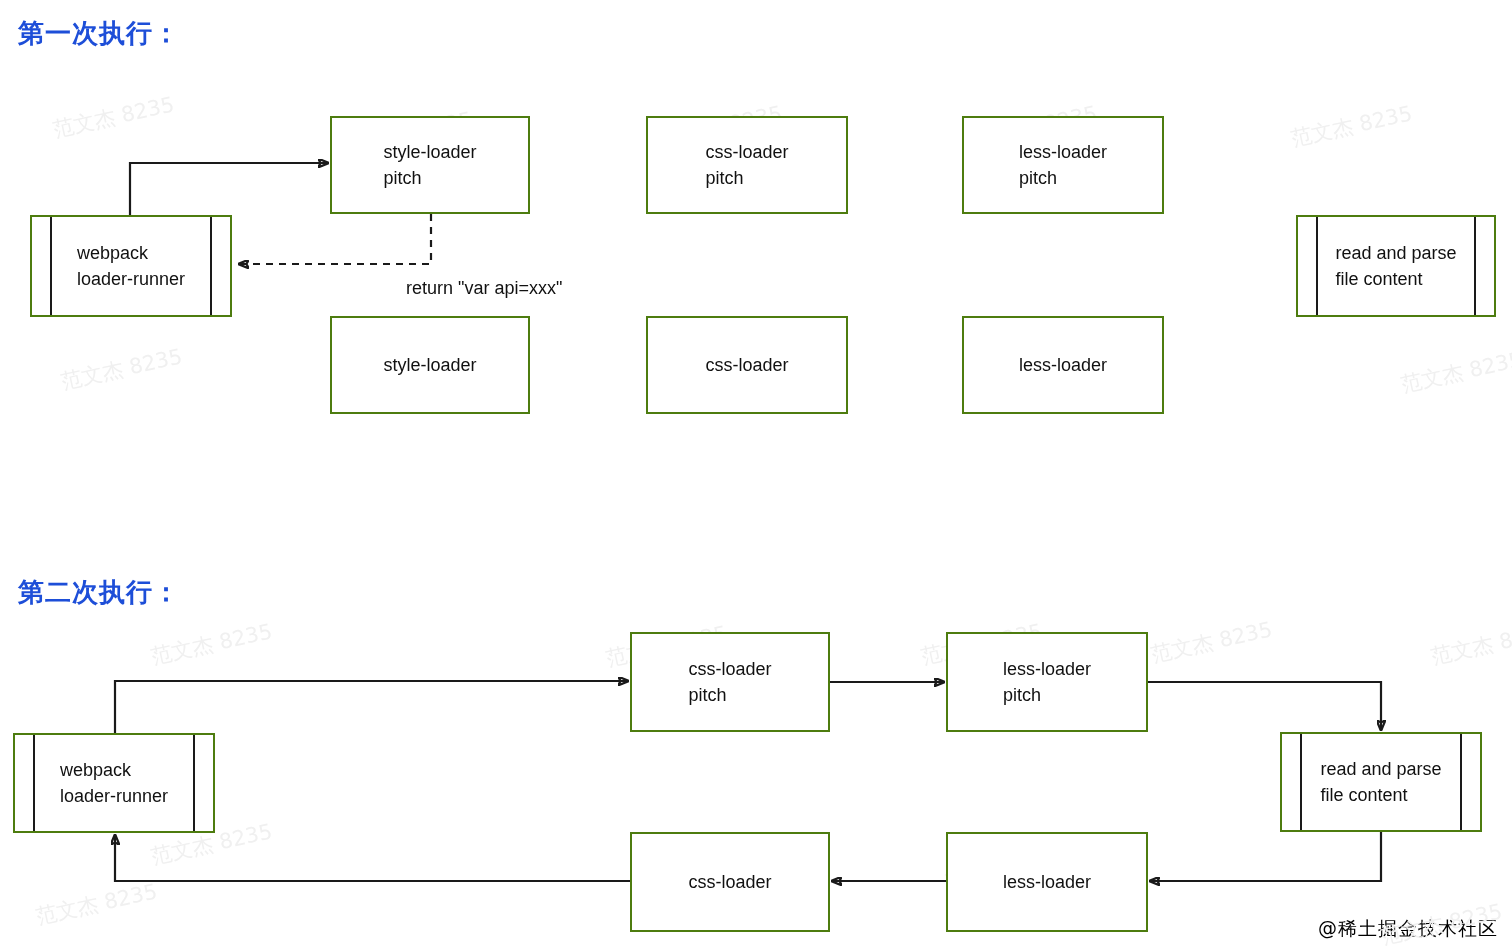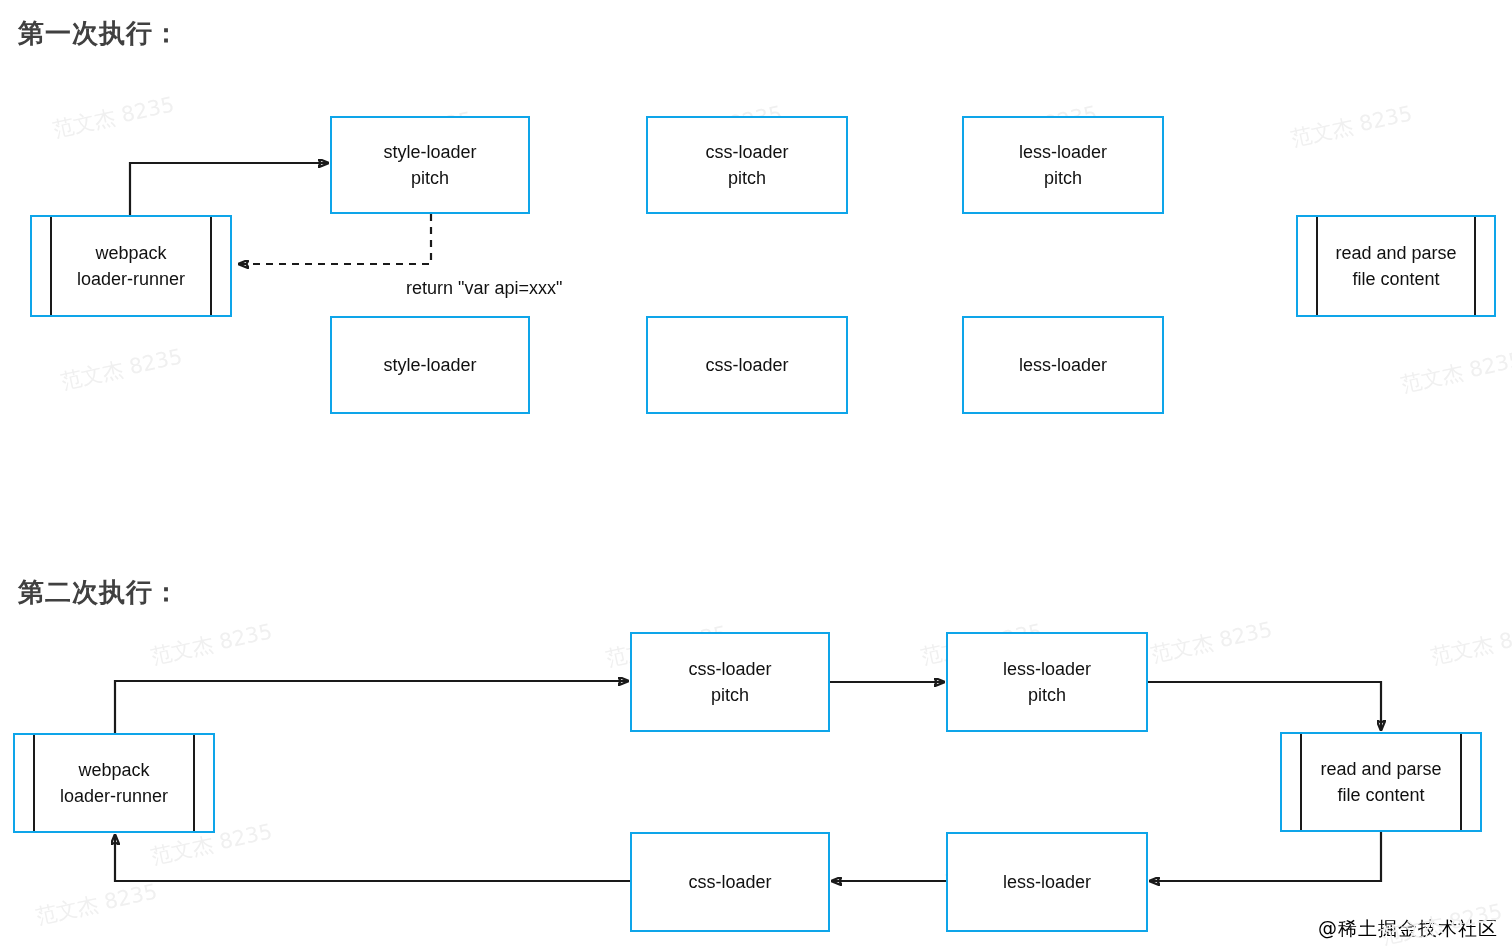--- a/index.html
+++ b/index.html
@@ -29,34 +29,34 @@
     font-size:19px;
     letter-spacing:1px;
     white-space:nowrap;
     font-family:"DejaVu Sans",sans-serif;
   }
   .layer{position:absolute;inset:0;z-index:3;}
   .heading{
     position:absolute;
     font-size:26px;
     font-weight:bold;
-    color:#404040;
+    color:#1d4ed8;
     letter-spacing:1px;
     white-space:nowrap;
     font-family:"DejaVu Sans",sans-serif;
   }
   .node{
     position:absolute;
     box-sizing:border-box;
-    border:2px solid #0ea5e9;
+    border:2px solid #4d7c0f;
     background:#ffffff;
     display:flex;
     align-items:center;
     justify-content:center;
-    text-align:center;
+    text-align:left;
     font-size:18px;
     line-height:1.45;
     color:#111111;
     white-space:pre-line;
     z-index:4;
   }
   .node.process::before,
   .node.process::after{
     content:"";
     position:absolute;

